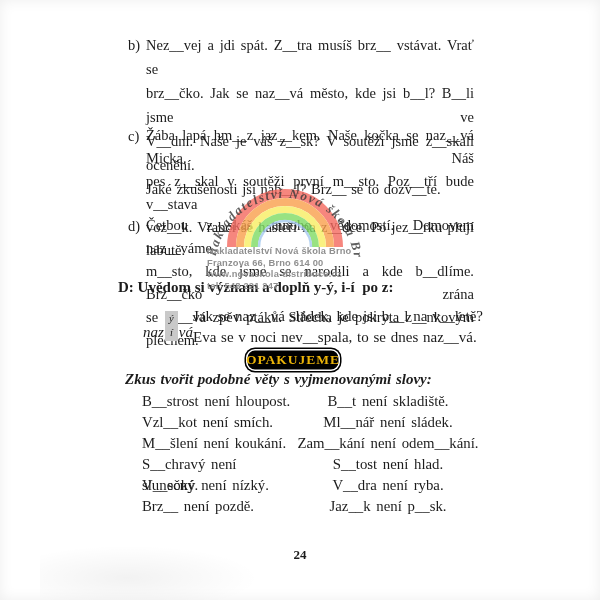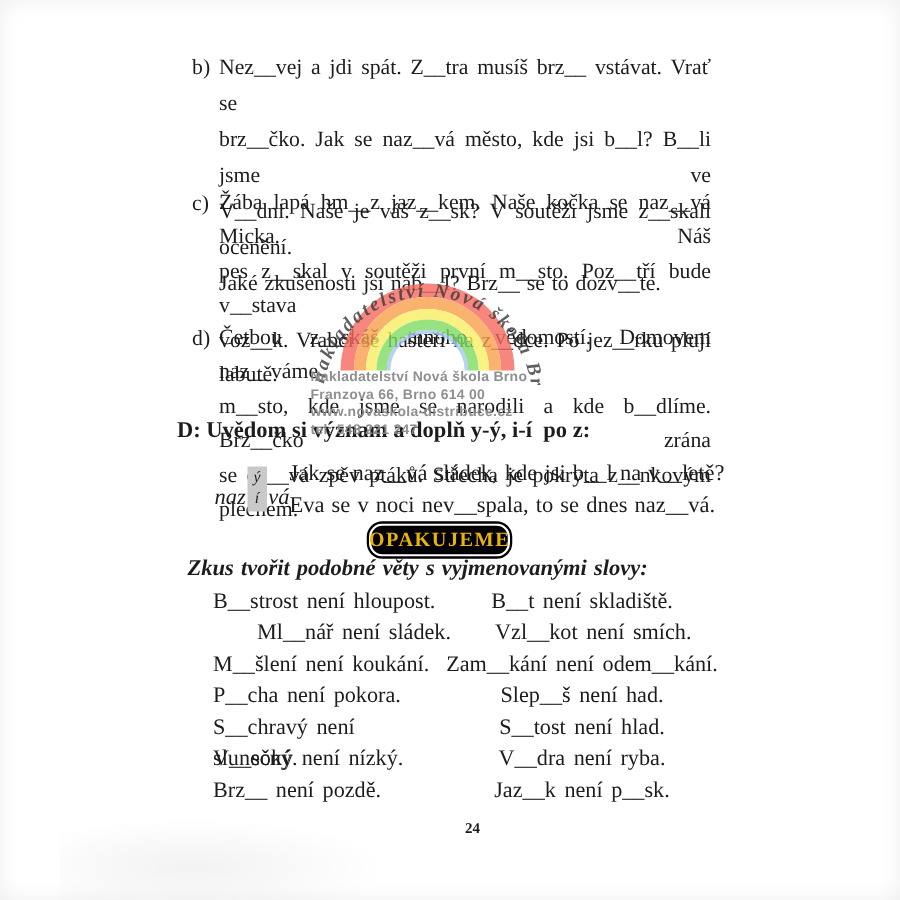--- a/index.html
+++ b/index.html
@@ -58,21 +58,21 @@
     font-size:15px;font-weight:bold;font-style:italic;
     word-spacing:1px;
   }
   .columns{position:absolute;left:142px;top:391px;width:340px;}
   .col-row{display:flex;height:21px;}
   .cell{font-size:14.8px;line-height:21px;word-spacing:2px;}
   .cell.left{width:152px;}
   .cell.right{flex:1;text-align:center;}
   .page-number{
     position:absolute;left:280px;top:547px;width:40px;
-    text-align:right;font-size:10px;font-weight:bold;
+    text-align:center;font-size:13px;font-weight:bold;
   }
   .rainbow-svg{position:absolute;left:0;top:0;pointer-events:none;}
   .contact{
     position:absolute;left:207px;top:246px;
     font-family:"Liberation Sans", sans-serif;
     font-size:9.3px;font-weight:bold;line-height:11.5px;
     color:#8a8a8a;letter-spacing:0.2px;opacity:0.95;
     pointer-events:none;
   }
 </style>
@@ -130,30 +130,26 @@
   </div>
 
   <div class="instruction">Zkus tvořit podobné věty s vyjmenovanými slovy:</div>
 
   <div class="columns">
     <div class="col-row">
       <span class="cell left">B__strost není hloupost.</span>
       <span class="cell right">B__t není skladiště.</span>
     </div>
     <div class="col-row">
+      <span class="cell left">Vzl__kot není smích.</span>
       <span class="cell right">Ml__nář není sládek.</span>
-      <span class="cell left">Vzl__kot není smích.</span>
     </div>
     <div class="col-row">
       <span class="cell left">M__šlení není koukání.</span>
       <span class="cell right">Zam__kání není odem__kání.</span>
-    </div>
-    <div class="col-row">
-      <span class="cell left">P__cha není pokora.</span>
-      <span class="cell right">Slep__š není had.</span>
     </div>
     <div class="col-row">
       <span class="cell left">S__chravý není slunečný.</span>
       <span class="cell right">S__tost není hlad.</span>
     </div>
     <div class="col-row">
       <span class="cell left">V__soký není nízký.</span>
       <span class="cell right">V__dra není ryba.</span>
     </div>
     <div class="col-row">

